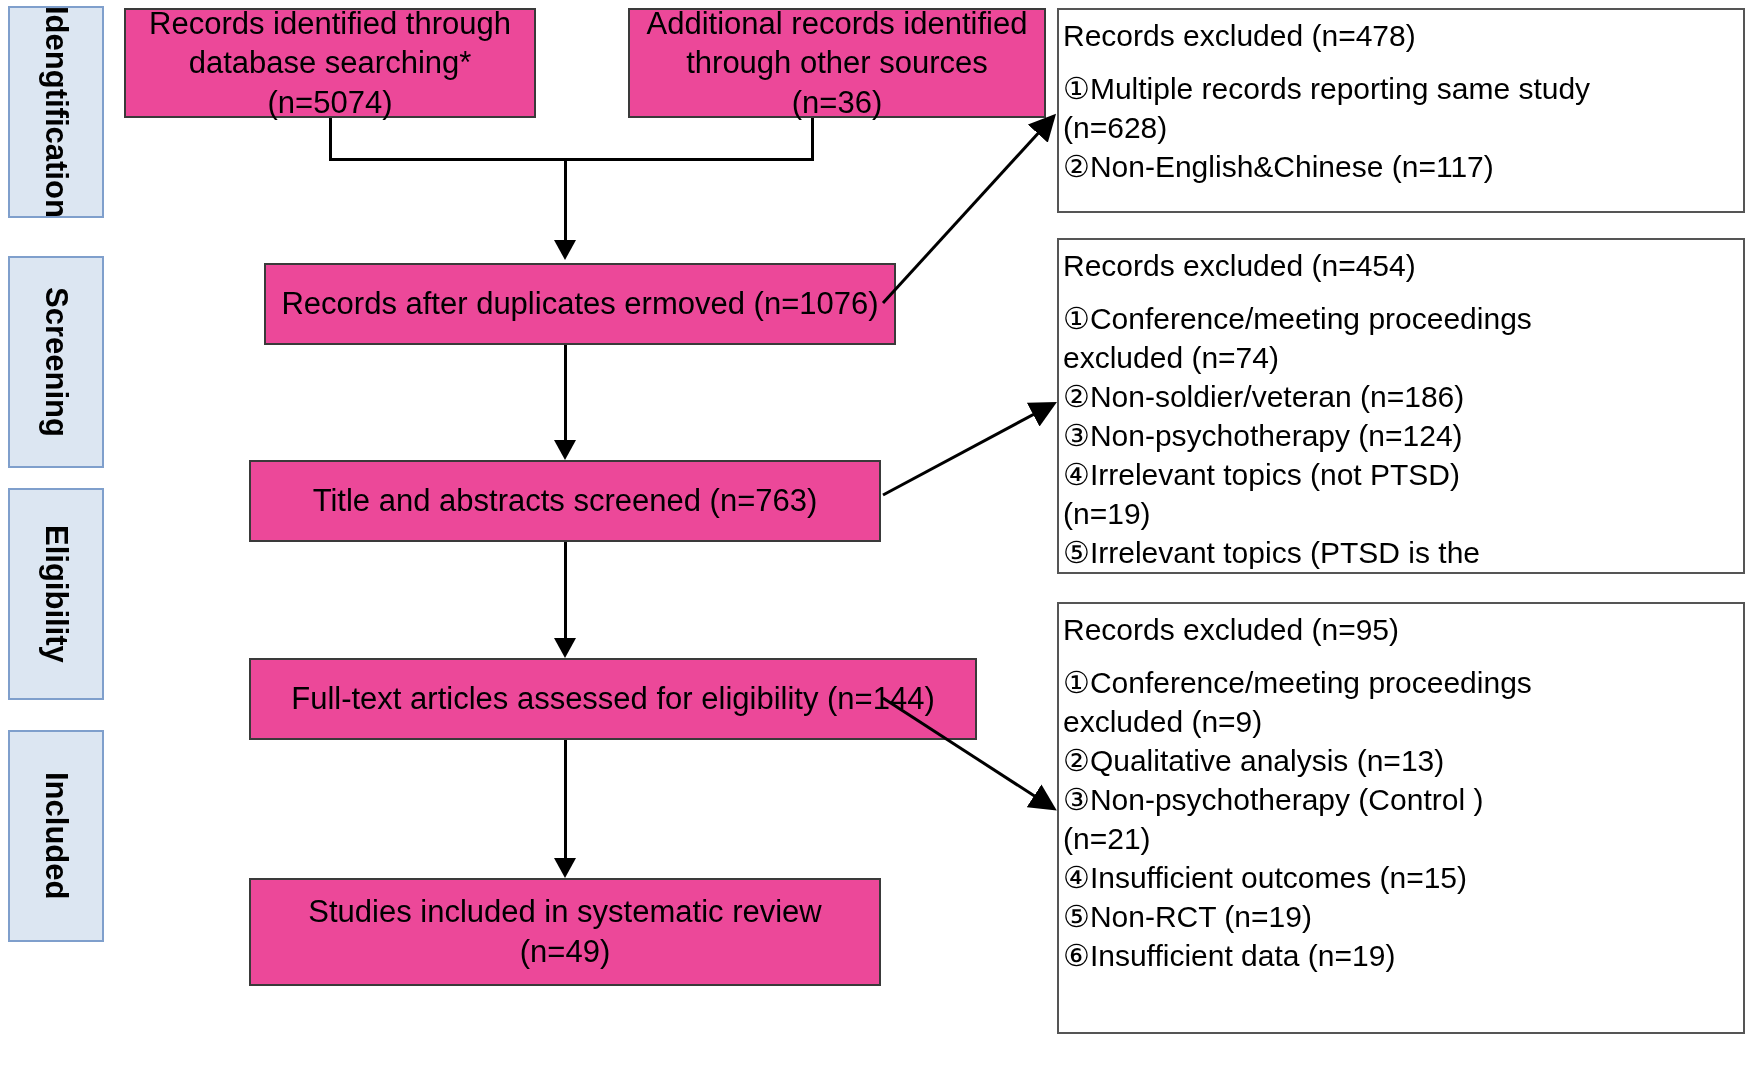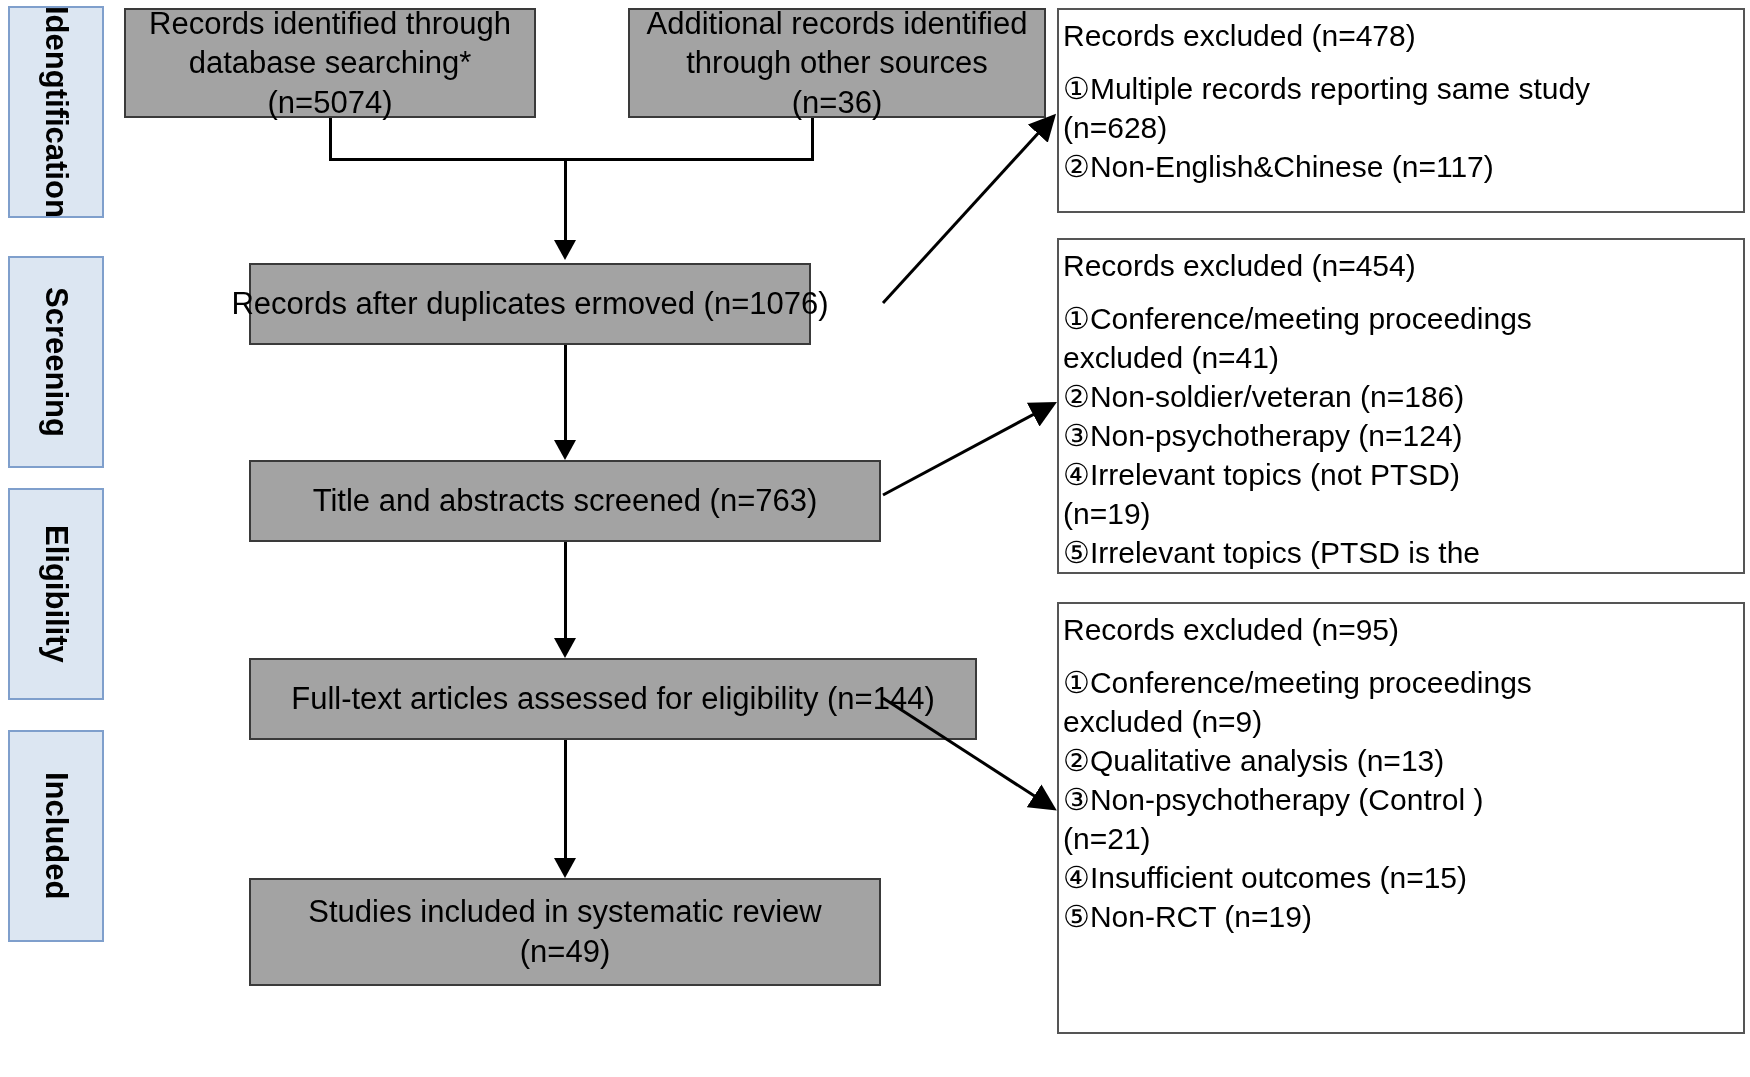--- a/index.html
+++ b/index.html
@@ -36,21 +36,21 @@
     font-size: 31px;
     letter-spacing: 0px;
     line-height: 1;
     color: #000000;
     white-space: nowrap;
   }
 
   
   .flow-box {
     position: absolute;
-    background: #a3a3a3;
+    background: #ec4899;
     border: 2px solid #3a3a3a;
     box-sizing: border-box;
     display: flex;
     flex-direction: column;
     align-items: center;
     justify-content: center;
     text-align: center;
     font-size: 31px;
     line-height: 1.28;
     padding: 4px 8px;
@@ -129,21 +129,21 @@
     <span class="ln">through other sources</span>
     <span class="ln">(n=36)</span>
   </div>
 
   <div class="vline" style="left:329px; top:118px; height:42px;"></div>
   <div class="vline" style="left:811px; top:118px; height:42px;"></div>
   <div class="hline" style="left:329px; top:158px; width:485px;"></div>
   <div class="vline" style="left:564px; top:158px; height:84px;"></div>
   <div class="arrowhead-down" style="left:554px; top:240px;"></div>
 
-  <div class="flow-box" style="left:249px; top:263px; width:562px; height:82px;">
+  <div class="flow-box" style="left:264px; top:263px; width:632px; height:82px;">
     <span class="ln">Records after duplicates ermoved  (n=1076)</span>
   </div>
 
   <div class="vline" style="left:564px; top:345px; height:97px;"></div>
   <div class="arrowhead-down" style="left:554px; top:440px;"></div>
 
   <div class="flow-box" style="left:249px; top:460px; width:632px; height:82px;">
     <span class="ln">Title and abstracts screened  (n=763)</span>
   </div>
 
@@ -168,40 +168,41 @@
       <span class="ln">①Multiple records reporting same study</span>
       <span class="ln"> (n=628)</span>
       <span class="ln">②Non-English&amp;Chinese  (n=117)</span>
     </div>
   </div>
 
   <div class="excl-box" style="left:1057px; top:238px; width:688px; height:336px;">
     <div class="excl-title">Records excluded  (n=454)</div>
     <div class="excl-list">
       <span class="ln">①Conference/meeting proceedings</span>
-      <span class="ln">excluded  (n=41)</span>
+      <span class="ln">excluded  (n=74)</span>
       <span class="ln">②Non-soldier/veteran  (n=186)</span>
       <span class="ln">③Non-psychotherapy  (n=124)</span>
       <span class="ln">④Irrelevant topics  (not PTSD)</span>
       <span class="ln"> (n=19)</span>
       <span class="ln">⑤Irrelevant topics  (PTSD is the</span>
       <span class="ln">second outcome)   (n=36)</span>
     </div>
   </div>
 
   <div class="excl-box" style="left:1057px; top:602px; width:688px; height:432px;">
     <div class="excl-title">Records excluded  (n=95)</div>
     <div class="excl-list">
       <span class="ln">①Conference/meeting proceedings</span>
       <span class="ln">excluded  (n=9)</span>
       <span class="ln">②Qualitative analysis  (n=13)</span>
       <span class="ln">③Non-psychotherapy  (Control )</span>
       <span class="ln"> (n=21)</span>
       <span class="ln">④Insufficient outcomes  (n=15)</span>
       <span class="ln">⑤Non-RCT  (n=19)</span>
+      <span class="ln">⑥Insufficient data  (n=19)</span>
     </div>
   </div>
 
   <svg class="diag-arrow" style="left:875px; top:95px; width:195px; height:215px;" viewBox="0 0 195 215">
     <defs>
       <marker id="ah1" markerWidth="9" markerHeight="9" refX="7.5" refY="4.5" orient="auto">
         <path d="M0,0 L9,4.5 L0,9 z" fill="#000000"></path>
       </marker>
     </defs>
     <line x1="8" y1="208" x2="178" y2="22" stroke="#000000" stroke-width="3" marker-end="url(#ah1)"></line>

